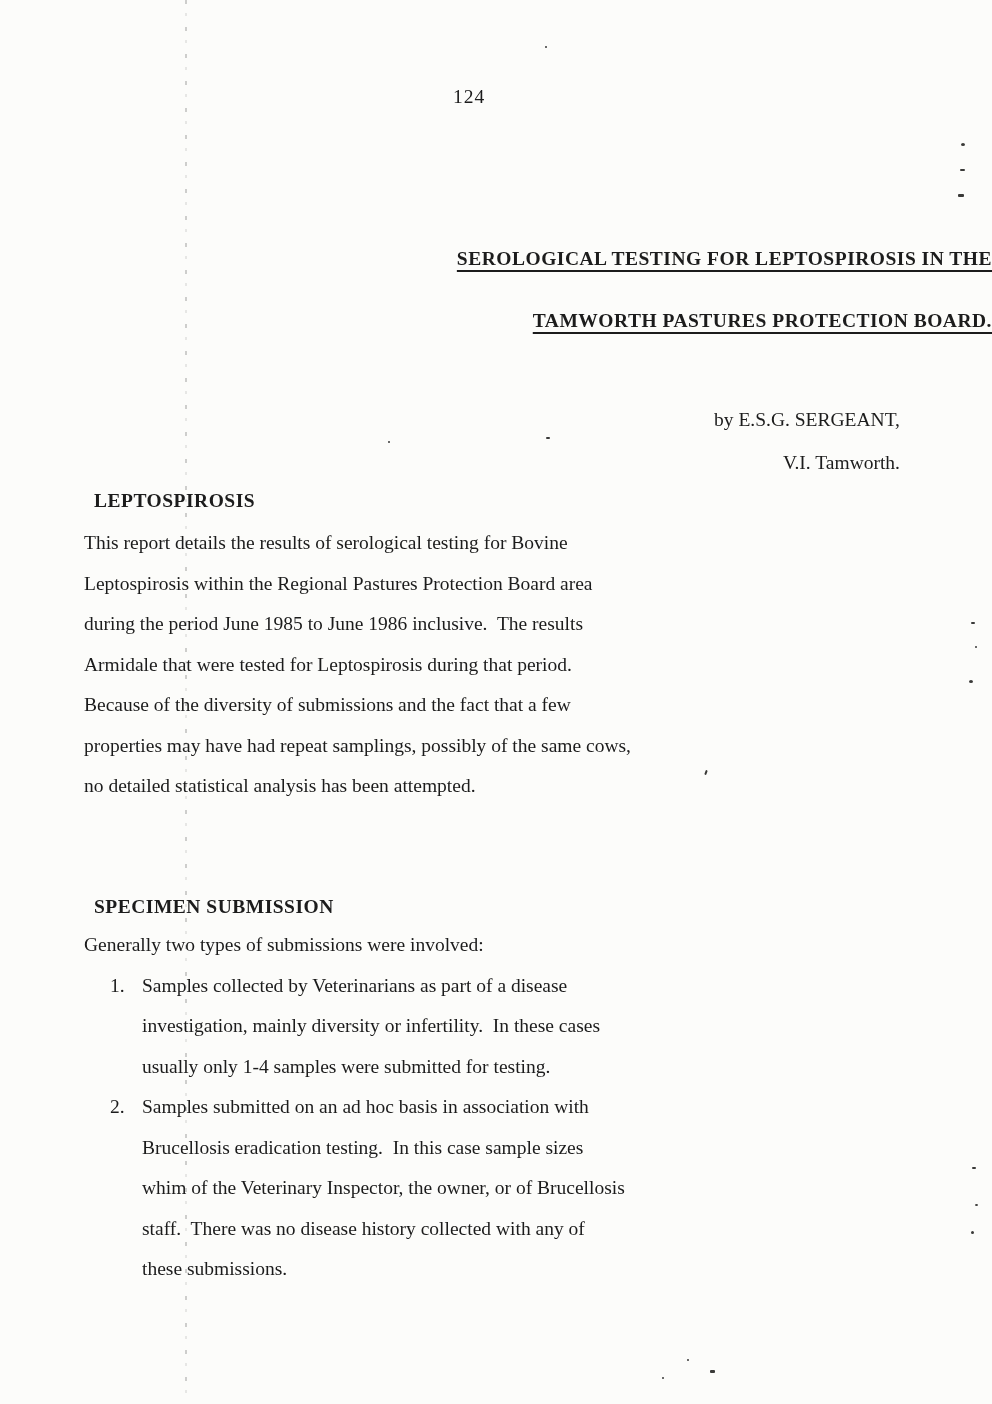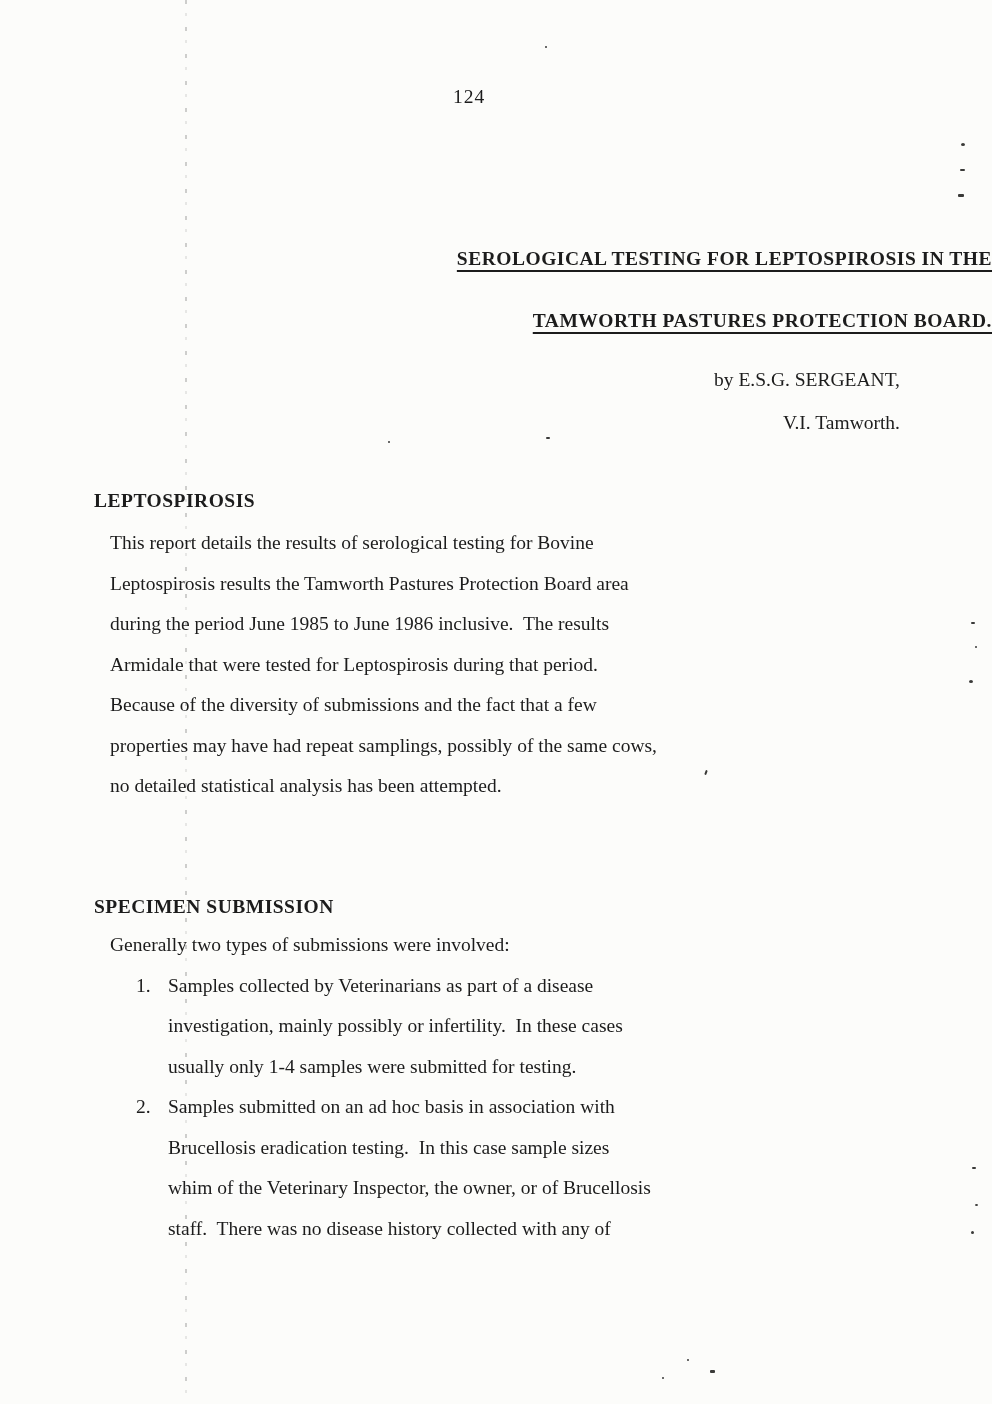--- a/index.html
+++ b/index.html
@@ -51,35 +51,36 @@
     letter-spacing: 0.5px;
     white-space: pre;
   }
   .title-line-1 { top: 248px; }
   .title-line-2 { top: 290px; margin-top: 20px; }
   .byline-line {
     position: absolute;
     right: 92px;
     text-align: right;
     white-space: pre;
+    margin-top: 40px;
   }
   .byline-line-1 { top: 369px; }
   .byline-line-2 { top: 412px; }
   .section-heading {
     position: absolute;
     left: 94px;
     font-weight: bold;
     letter-spacing: 0.5px;
     white-space: pre;
   }
   .intro-heading { top: 490px; }
   .specimen-heading { top: 896px; }
   .text-block {
     position: absolute;
-    left: 110px;
+    left: 84px;
     width: 860px;
   }
   .intro-paragraph { top: 523px; }
   .specimen-body { top: 925px; }
   .line {
     display: block;
     height: 40.5px;
     line-height: 40.5px;
     white-space: pre;
   }
@@ -113,46 +114,47 @@
   <div class="title-line title-line-1">SEROLOGICAL TESTING FOR LEPTOSPIROSIS IN THE</div>
   <div class="title-line title-line-2">TAMWORTH PASTURES PROTECTION BOARD.</div>
 
   <div class="byline-line byline-line-1">by E.S.G. SERGEANT,</div>
   <div class="byline-line byline-line-2">V.I. Tamworth.</div>
 
   <div class="section-heading intro-heading">LEPTOSPIROSIS</div>
 
   <div class="text-block intro-paragraph">
     <span class="line">This report details the results of serological testing for Bovine</span>
-    <span class="line">Leptospirosis results the Tamworth Pastures Protection Board area</span>
+    <span class="line">Leptospirosis within the Regional Pastures Protection Board area</span>
     <span class="line">during the period June 1985 to June 1986 inclusive.  The results</span>
     <span class="line">Armidale that were tested for Leptospirosis during that period.</span>
     <span class="line">Because of the diversity of submissions and the fact that a few</span>
     <span class="line">properties may have had repeat samplings, possibly of the same cows,</span>
     <span class="line">no detailed statistical analysis has been attempted.</span>
   </div>
 
   <div class="section-heading specimen-heading">SPECIMEN SUBMISSION</div>
 
   <div class="text-block specimen-body">
     <span class="line">Generally two types of submissions were involved:</span>
 
     <div class="list-item">
       <span class="item-num">1.</span>
       <span class="line">Samples collected by Veterinarians as part of a disease</span>
-      <span class="line">investigation, mainly possibly or infertility.  In these cases</span>
+      <span class="line">investigation, mainly diversity or infertility.  In these cases</span>
       <span class="line">usually only 1-4 samples were submitted for testing.</span>
     </div>
 
     <div class="list-item">
       <span class="item-num">2.</span>
       <span class="line">Samples submitted on an ad hoc basis in association with</span>
       <span class="line">Brucellosis eradication testing.  In this case sample sizes</span>
       <span class="line">whim of the Veterinary Inspector, the owner, or of Brucellosis</span>
       <span class="line">staff.  There was no disease history collected with any of</span>
+      <span class="line">these submissions.</span>
     </div>
   </div>
 
   <div class="speck" style="left:545px; top:46px; width:2px; height:2px;"></div>
   <div class="speck" style="left:961px; top:143px; width:4px; height:3px;"></div>
   <div class="speck" style="left:960px; top:169px; width:5px; height:2px; border-radius:1px;"></div>
   <div class="speck" style="left:958px; top:194px; width:6px; height:3px; border-radius:1px;"></div>
   <div class="speck" style="left:388px; top:441px; width:2px; height:2px;"></div>
   <div class="speck" style="left:546px; top:437px; width:4px; height:2px; border-radius:1px;"></div>
   <div class="speck" style="left:971px; top:622px; width:4px; height:2px; border-radius:1px;"></div>

